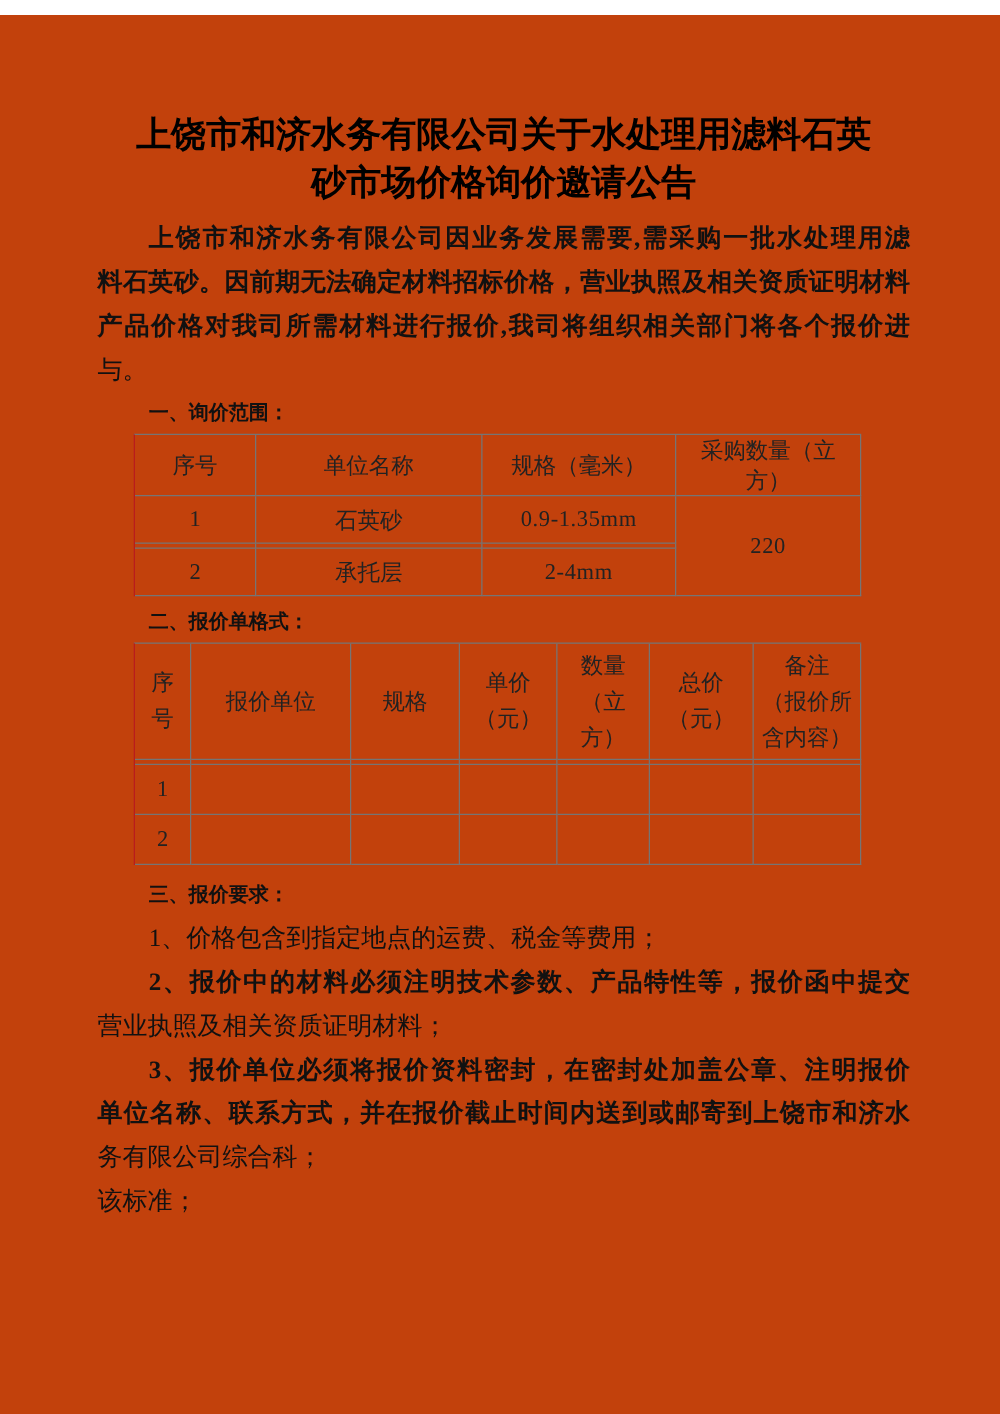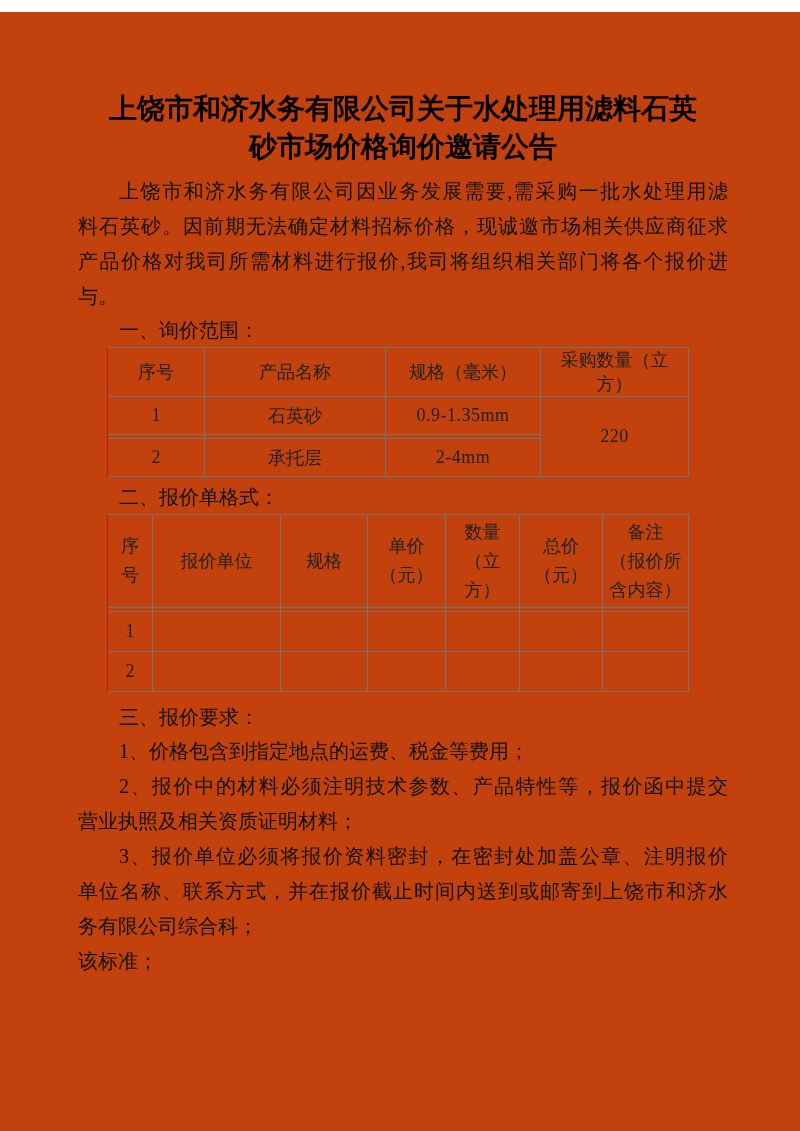--- a/index.html
+++ b/index.html
@@ -21,27 +21,28 @@
     line-height:38px;
     color:#000;
     margin:0 0 8px 0;
   }
   .pline{
     font-size:20px;
     line-height:35px;
     text-align:justify;
     color:#111;
   }
-  .pline.fill{ text-align-last:justify; }
+  .pline.fill{ text-align-last:justify;font-weight:bold; }
   .pline.indent{ text-indent:41px; }
   .sect{
-    font-size:20px;
+    font-size:16px;
     line-height:33px;
     text-indent:41px;
     color:#111;
+    font-weight:bold;
   }
   .sect.s2{ margin-top:4px; }
   .sect.s3{ margin-top:8px; line-height:34px; }
   table.doc{
     border-collapse:separate;
     border-spacing:0;
     table-layout:fixed;
     margin-left:29px;
     width:581px;
     border-top:1px solid #757575;
@@ -70,38 +71,38 @@
 
 <div class="page">
 
   <div class="title">
     <div>上饶市和济水务有限公司关于水处理用滤料石英</div>
     <div>砂市场价格询价邀请公告</div>
   </div>
 
   <div>
     <div class="pline fill indent">上饶市和济水务有限公司因业务发展需要,需采购一批水处理用滤</div>
-    <div class="pline fill">料石英砂。因前期无法确定材料招标价格，现诚邀市场相关供应商征求</div>
+    <div class="pline fill">料石英砂。因前期无法确定材料招标价格，营业执照及相关资质证明材料</div>
     <div class="pline fill">产品价格对我司所需材料进行报价,我司将组织相关部门将各个报价进</div>
     <div class="pline">与。</div>
   </div>
 
   <div class="sect">一、询价范围：</div>
 
   <table class="doc t1">
     <colgroup>
       <col style="width:97px">
         <col style="width:181px">
         <col style="width:155px">
         <col style="width:148px">
     </colgroup>
     <tbody>
         <tr class="hdr">
       <td>序号</td>
-      <td>产品名称</td>
+      <td>单位名称</td>
       <td>规格（毫米）</td>
       <td>采购数量（立方）</td>
     </tr>
     <tr>
       <td>1</td>
       <td>石英砂</td>
       <td class="spec-num">0.9-1.35mm</td>
       <td rowspan="3" class="spec-num">220</td>
     </tr>
     <tr class="gap">

